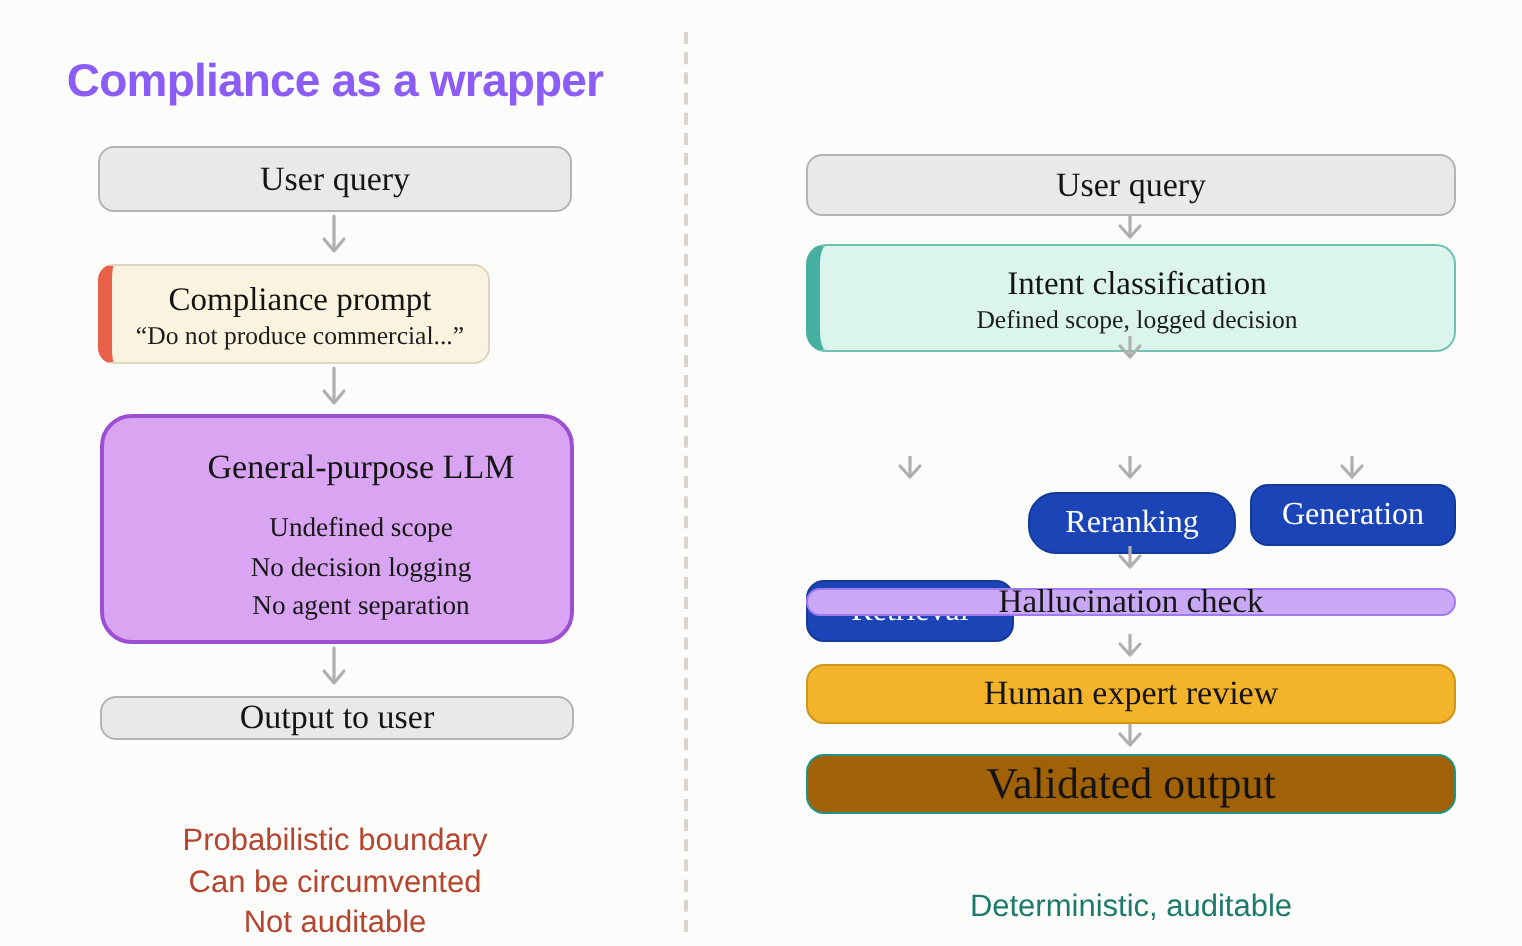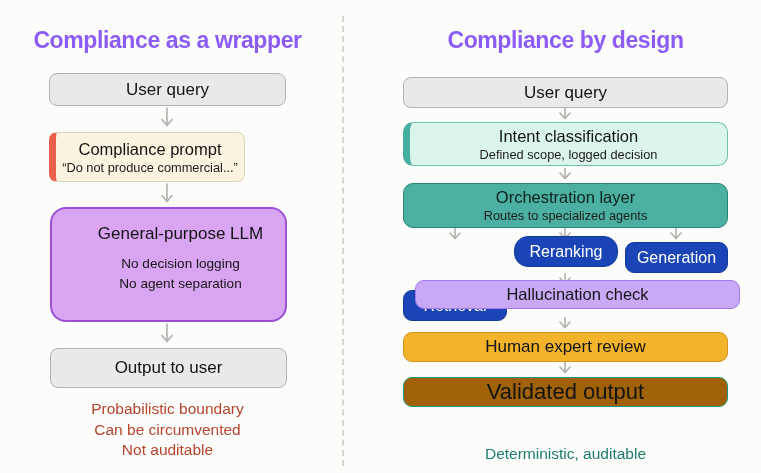--- a/index.html
+++ b/index.html
@@ -11,20 +11,21 @@
   }
   .title{
     position:absolute;margin:0;text-align:center;
     font-size:23px;font-weight:700;letter-spacing:-0.4px;
     color:#8b5cf6;
   }
   .box{
     position:absolute;box-sizing:border-box;
     display:flex;flex-direction:column;align-items:center;justify-content:center;
     text-align:center;
+    font-family:Liberation Serif, serif;
   }
   .gray{background:#e9e9e8;border:1px solid #b3b3b3;border-radius:8px;font-size:17px;}
   .cream{
     background:#faf3df;border:1px solid #ddd5bd;border-left:7px solid #e8604a;
     border-radius:8px;
   }
   .mint{
     background:#dbf4ec;border:1.5px solid #6fc2b2;border-left:7px solid #45b0a0;
     border-radius:10px;
   }
@@ -40,21 +41,21 @@
     color:#ffffff;font-size:16px;
   }
   .lav{background:#c9a9f6;border:1.5px solid #a078ef;border-radius:9px;font-size:16.5px;}
   .amber{background:#f3b32b;border:1.5px solid #cf961b;border-radius:9px;font-size:17px;}
   .tealbox{background:#a16207;border:1.5px solid #1f9480;border-radius:9px;font-size:22px;}
   .box-title{font-size:16.5px;line-height:21px;}
   .box-sub{font-size:12.8px;line-height:16px;color:#1c1c1c;}
   .llm-title{font-size:17px;line-height:22px;margin-bottom:9px;}
   .llm-line{font-size:13.6px;line-height:19.5px;color:#161616;}
   .footer{position:absolute;text-align:center;margin:0;}
-  .footer-left{color:#b5452e;font-size:15.5px;line-height:20.5px;}
+  .footer-left{color:#b5452e;font-size:15.5px;line-height:20.5px;margin-top:12px;}
   .footer-right{color:#1e7b6c;font-size:15.5px;line-height:21.5px;}
   .divider{
     position:absolute;left:342px;top:16px;height:450px;width:0;
     border-left:2px dashed #d7d5cd;
   }
   .arrow{position:absolute;}
   .arrow path{stroke:#b0afad;stroke-width:1.6;fill:none;stroke-linecap:round;stroke-linejoin:round;}
 </style>
 </head>
 <body>
@@ -79,94 +80,90 @@
     <span class="box-sub">“Do not produce commercial...”</span>
   </div>
 
   <svg class="arrow" style="left:160px;top:183px;" width="14" height="24" viewBox="0 0 14 24">
     <path d="M7 1 V17"></path>
       <path d="M2 12.5 L7 18.5 L12 12.5"></path>
   </svg>
 
   <div class="box purple-big" style="left:50px;top:207px;width:237px;height:115px;">
     <span class="llm-title">General-purpose LLM</span>
+    <span class="llm-line">Undefined scope</span>
     <span class="llm-line">No decision logging</span>
     <span class="llm-line">No agent separation</span>
   </div>
 
   <svg class="arrow" style="left:160px;top:323px;" width="14" height="24" viewBox="0 0 14 24">
     <path d="M7 1 V17"></path>
       <path d="M2 12.5 L7 18.5 L12 12.5"></path>
   </svg>
 
-  <div class="box gray" style="left:50px;top:348px;width:237px;height:40px;">
+  <div class="box gray" style="left:50px;top:348px;width:237px;height:22px;">
     <span>Output to user</span>
   </div>
 
   <p class="footer footer-left" style="left:30px;top:399px;width:275px;">
     <span>Probabilistic boundary</span><br>
     <span>Can be circumvented</span><br>
     <span>Not auditable</span>
   </p>
 
-  <h1 class="title" style="left:403px;top:27px;width:325px;">Compliance by design</h1>
 
   <div class="box gray" style="left:403px;top:77px;width:325px;height:31px;">
     <span>User query</span>
   </div>
 
   <svg class="arrow" style="left:558px;top:108px;" width="14" height="14" viewBox="0 0 14 14">
     <path d="M7 0 V9"></path>
       <path d="M2 5 L7 10.5 L12 5"></path>
   </svg>
 
-  <div class="box mint" style="left:403px;top:122px;width:325px;height:44px;">
+  <div class="box mint" style="left:403px;top:122px;width:325px;height:54px;">
     <span class="box-title">Intent classification</span>
     <span class="box-sub">Defined scope, logged decision</span>
   </div>
 
   <svg class="arrow" style="left:558px;top:168px;" width="14" height="14" viewBox="0 0 14 14">
     <path d="M7 0 V9"></path>
       <path d="M2 5 L7 10.5 L12 5"></path>
   </svg>
 
-  <div class="box teal-solid" style="left:403px;top:183px;width:325px;height:45px;">
-    <span class="box-title">Orchestration layer</span>
-    <span class="box-sub">Routes to specialized agents</span>
-  </div>
 
   <svg class="arrow" style="left:448px;top:228px;" width="14" height="14" viewBox="0 0 14 14">
     <path d="M7 0 V9"></path>
       <path d="M2 5 L7 10.5 L12 5"></path>
   </svg>
   <svg class="arrow" style="left:558px;top:228px;" width="14" height="14" viewBox="0 0 14 14">
     <path d="M7 0 V9"></path>
       <path d="M2 5 L7 10.5 L12 5"></path>
   </svg>
   <svg class="arrow" style="left:669px;top:228px;" width="14" height="14" viewBox="0 0 14 14">
     <path d="M7 0 V9"></path>
       <path d="M2 5 L7 10.5 L12 5"></path>
   </svg>
 
   <div class="box blue" style="left:403px;top:242px;width:104px;height:31px;margin-top:48px;">
     <span>Retrieval</span>
   </div>
-  <div class="box blue" style="left:514px;top:236px;width:104px;height:31px;border-radius:14px;">
+  <div class="box blue" style="left:514px;top:246px;width:104px;height:31px;border-radius:14px;">
     <span>Reranking</span>
   </div>
   <div class="box blue" style="left:625px;top:242px;width:103px;height:31px;">
     <span>Generation</span>
   </div>
 
   <svg class="arrow" style="left:558px;top:273px;" width="14" height="14" viewBox="0 0 14 14">
     <path d="M7 0 V9"></path>
       <path d="M2 5 L7 10.5 L12 5"></path>
   </svg>
 
-  <div class="box lav" style="left:403px;top:280px;width:325px;height:29px;margin-left:12px;">
+  <div class="box lav" style="left:403px;top:294px;width:325px;height:14px;">
     <span>Hallucination check</span>
   </div>
 
   <svg class="arrow" style="left:558px;top:317px;" width="14" height="14" viewBox="0 0 14 14">
     <path d="M7 0 V9"></path>
       <path d="M2 5 L7 10.5 L12 5"></path>
   </svg>
 
   <div class="box amber" style="left:403px;top:332px;width:325px;height:30px;">
     <span>Human expert review</span>

